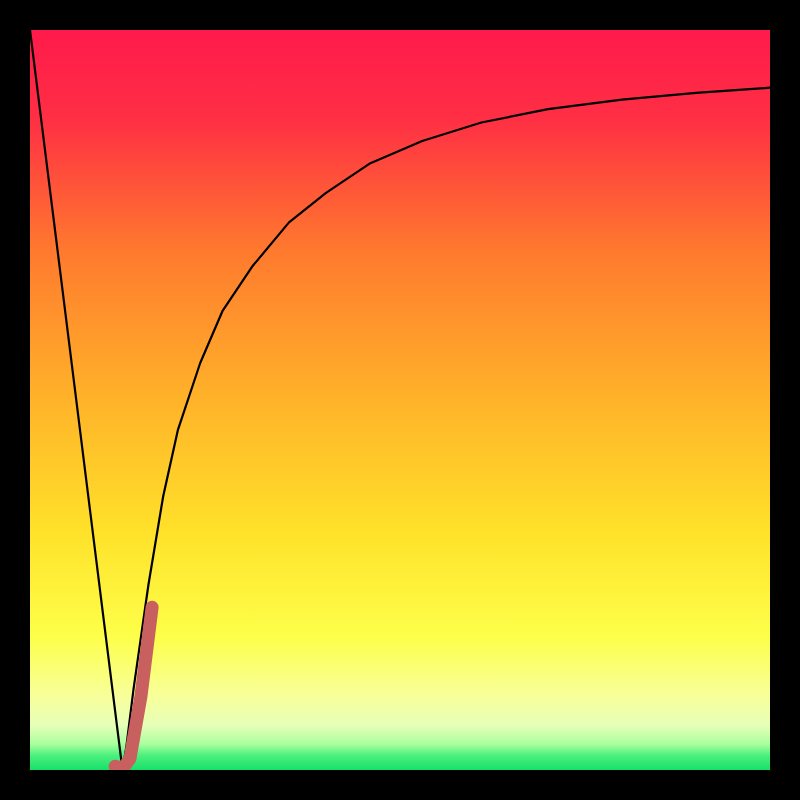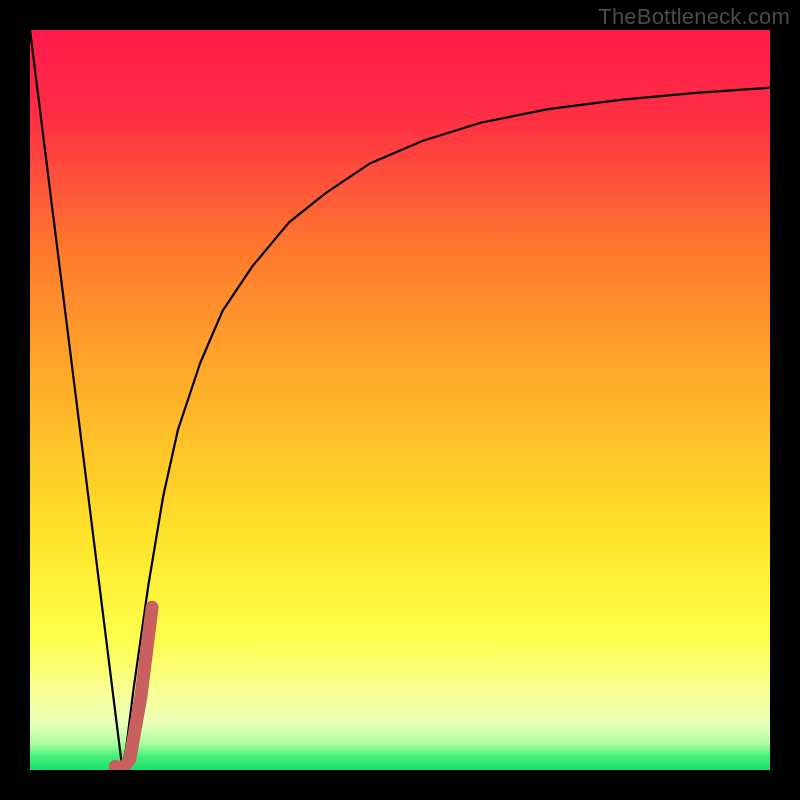--- a/index.html
+++ b/index.html
@@ -32,21 +32,20 @@
     font-size: 22px;
     font-weight: 500;
     letter-spacing: 0.2px;
     font-family: Arial, Helvetica, sans-serif;
   }
 </style>
 </head>
 <body>
 
 <div class="frame">
-  <div class="watermark">TheBottleneck.com</div>
 
   <svg class="plot" viewBox="0 0 740 740" preserveAspectRatio="none">
     <defs>
       <linearGradient id="bg-grad" x1="0" y1="0" x2="0" y2="1">
         <stop offset="0%" stop-color="#ff1a4b"></stop>
         <stop offset="12%" stop-color="#ff2f44"></stop>
         <stop offset="30%" stop-color="#ff7a2e"></stop>
         <stop offset="50%" stop-color="#ffb329"></stop>
         <stop offset="68%" stop-color="#ffe22a"></stop>
         <stop offset="82%" stop-color="#fdff4a"></stop>

